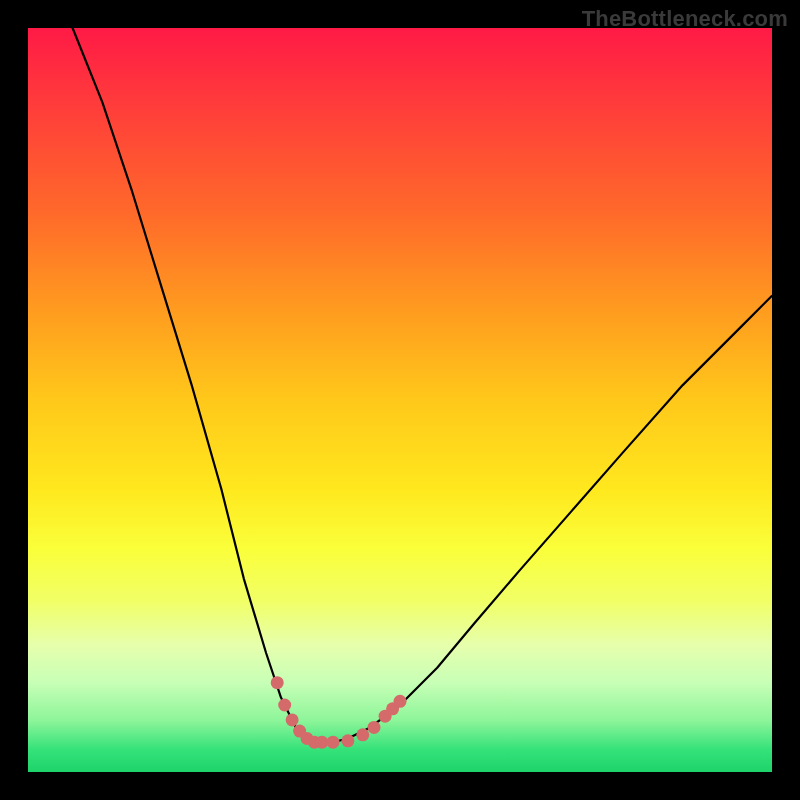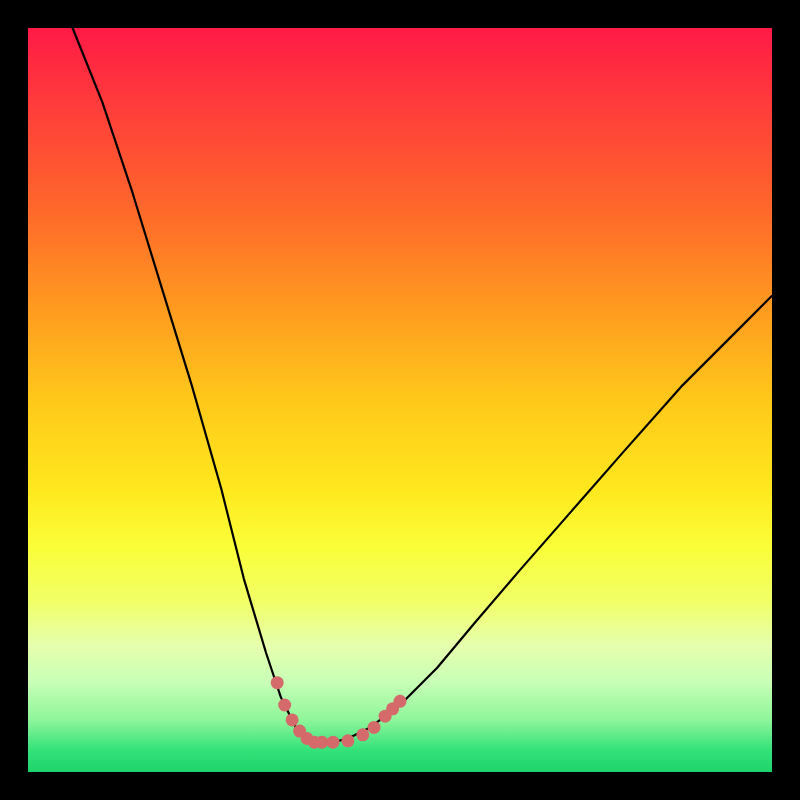--- a/index.html
+++ b/index.html
@@ -53,20 +53,21 @@
     position: absolute;
     left: 0; top: 0;
     width: 744px; height: 744px;
     overflow: visible;
   }
 </style>
 </head>
 <body>
 
 <div class="frame">
+  <div class="watermark">TheBottleneck.com</div>
   <div class="plot-area">
     <svg class="curve" viewBox="0 0 744 744">
       <g id="curve-group">
           <path d="M44.6 0.0 L74.4 74.4 L104.2 163.7 L133.9 260.4 L163.7 357.1 L193.4 461.3 L215.8 550.6 L238.1 625.0 L253.0 669.6 L267.8 699.4 L279.0 710.5 L290.2 714.2 L305.0 714.2 L319.9 710.5 L342.2 699.4 L372.0 677.0 L409.2 639.8 L446.4 595.2 L491.0 543.1 L543.1 483.6 L595.2 424.1 L654.7 357.1 L714.2 297.6 L744.0 267.8" fill="none" stroke="#000000" stroke-width="2.2" stroke-linecap="round" stroke-linejoin="round"></path>
         </g>
       <g id="dots-group">
           <circle cx="249.2" cy="654.7" r="6.5" fill="#d46a6a"></circle>
           <circle cx="256.7" cy="677.0" r="6.5" fill="#d46a6a"></circle>
           <circle cx="264.1" cy="691.9" r="6.5" fill="#d46a6a"></circle>
           <circle cx="271.6" cy="703.1" r="6.5" fill="#d46a6a"></circle>

